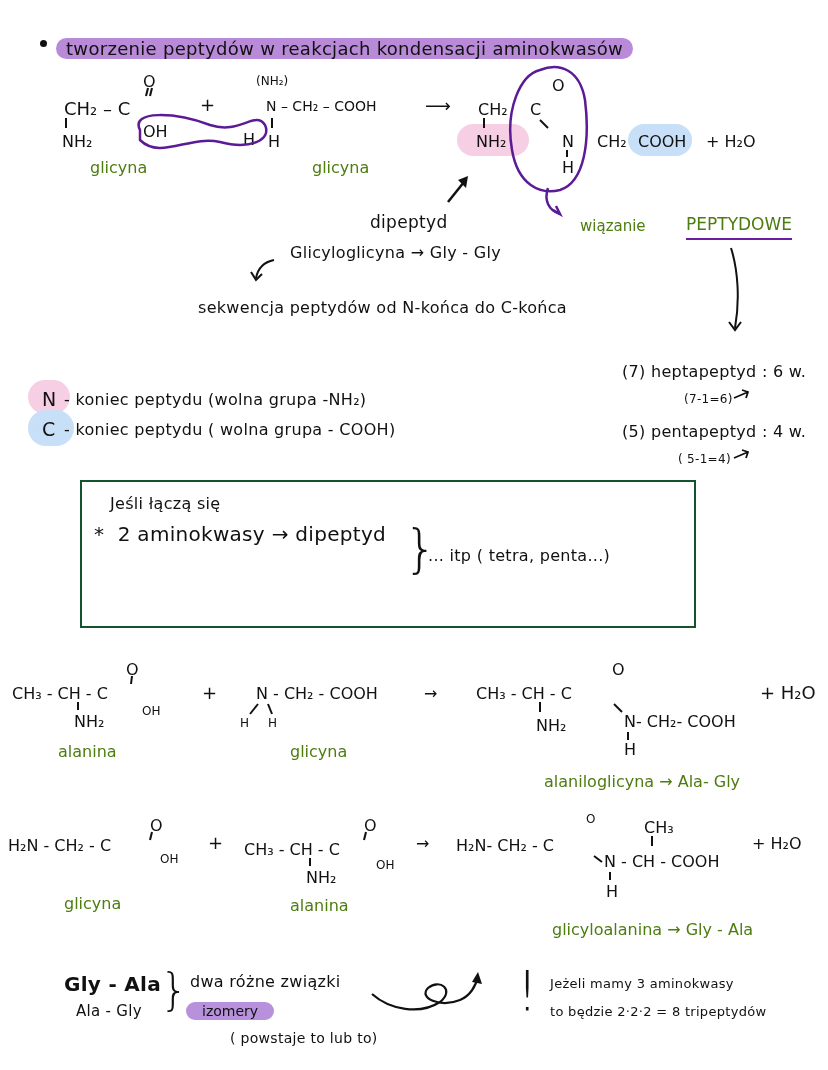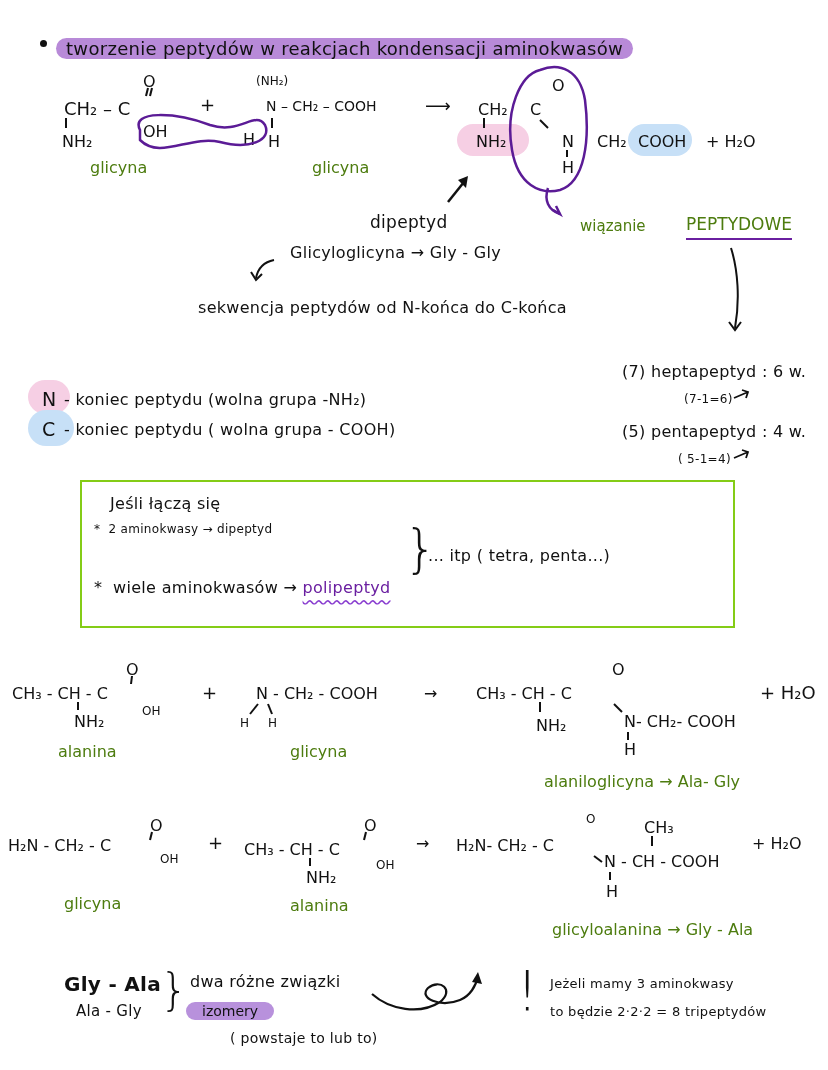--- a/index.html
+++ b/index.html
@@ -8,21 +8,21 @@
   .abs { position:absolute; white-space:nowrap; }
   .hw { font-family:"DejaVu Sans", sans-serif; font-size:17px; letter-spacing:0.3px; }
   .chem { font-family:"DejaVu Sans", sans-serif; font-size:16px; }
   .small { font-size:12px; }
   .purple { color:#6a1fa0; }
   .name { color:#4d7c0f; font-size:16px; }
   .title-hl { background:#b88ad8; border-radius:12px; padding:0 10px; }
   .bullet { width:7px; height:7px; border-radius:50%; background:#111; }
   .pink-hl { background:#f6cfe4; border-radius:16px; }
   .blue-hl { background:#c7e0f7; border-radius:16px; }
-  .box { border:2px solid #84cc16;padding-left:39px; }
+  .box { border:2px solid #14532d; }
   .pill { background:#b891dc; border-radius:12px; padding:1px 16px; font-size:14px; }
   svg { position:absolute; left:0; top:0; overflow:visible; }
 </style>
 </head>
 <body>
 
 <div class="abs bullet" style="left:40px;top:40px;"></div>
 <div class="abs hw title-hl" style="left:56px;top:38px;font-size:18px;">tworzenie peptydów w reakcjach kondensacji aminokwasów</div>
 
 <div>
@@ -106,27 +106,23 @@
   <div class="abs hw" style="left:622px;top:422px;font-size:16px;">(5) pentapeptyd : 4 w.</div>
   <div class="abs hw small" style="left:678px;top:452px;">( 5-1=4)</div>
   <svg width="828" height="1070">
     <path d="M734,398 L748,392 M742,390 L748,392 L746,398" fill="none" stroke="#111" stroke-width="1.8"></path>
     <path d="M734,458 L748,452 M742,450 L748,452 L746,458" fill="none" stroke="#111" stroke-width="1.8"></path>
   </svg>
 </div>
 
 <div class="abs box" style="left:80px;top:480px;width:612px;height:144px;">
   <div class="abs hw" style="left:28px;top:12px;font-size:16px;">Jeśli łączą się</div>
-  <div class="abs hw" style="left:12px;top:40px;font-size:12px;">
+  <div class="abs hw" style="left:12px;top:40px;font-size:20px;">
     <span>*</span>&nbsp;
     <span>2 aminokwasy → dipeptyd</span>
-  </div>
-  <div class="abs hw" style="left:12px;top:96px;font-size:16px;">
-    <span>*</span>&nbsp;
-    <span>wiele aminokwasów → </span><span class="purple" style="text-decoration:underline wavy #8a3fd0;text-underline-offset:6px;">polipeptyd</span>
   </div>
   <div class="abs" style="left:322px;top:38px;font-size:52px;line-height:56px;font-family:'DejaVu Sans',sans-serif;font-weight:200;">}</div>
   <div class="abs hw" style="left:346px;top:64px;font-size:16px;text-align:center;">... itp ( tetra, penta...)</div>
 </div>
 
 <div>
   <div class="abs chem" style="left:126px;top:660px;">O</div>
   <div class="abs chem" style="left:12px;top:684px;">CH₃ - CH - C</div>
   <div class="abs chem small" style="left:142px;top:704px;">OH</div>
   <div class="abs chem" style="left:74px;top:712px;">NH₂</div>

